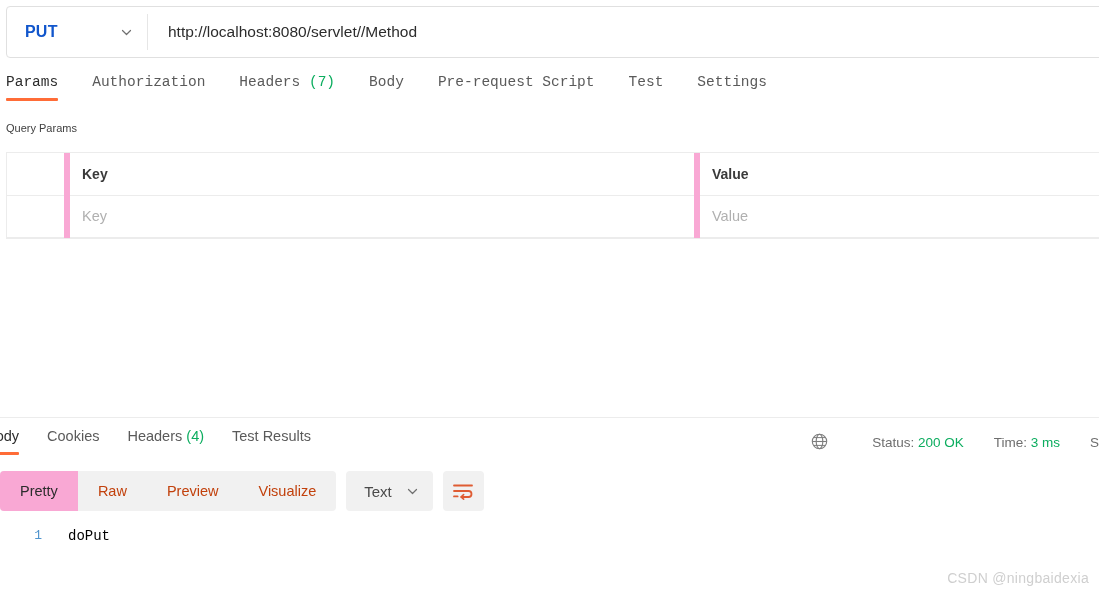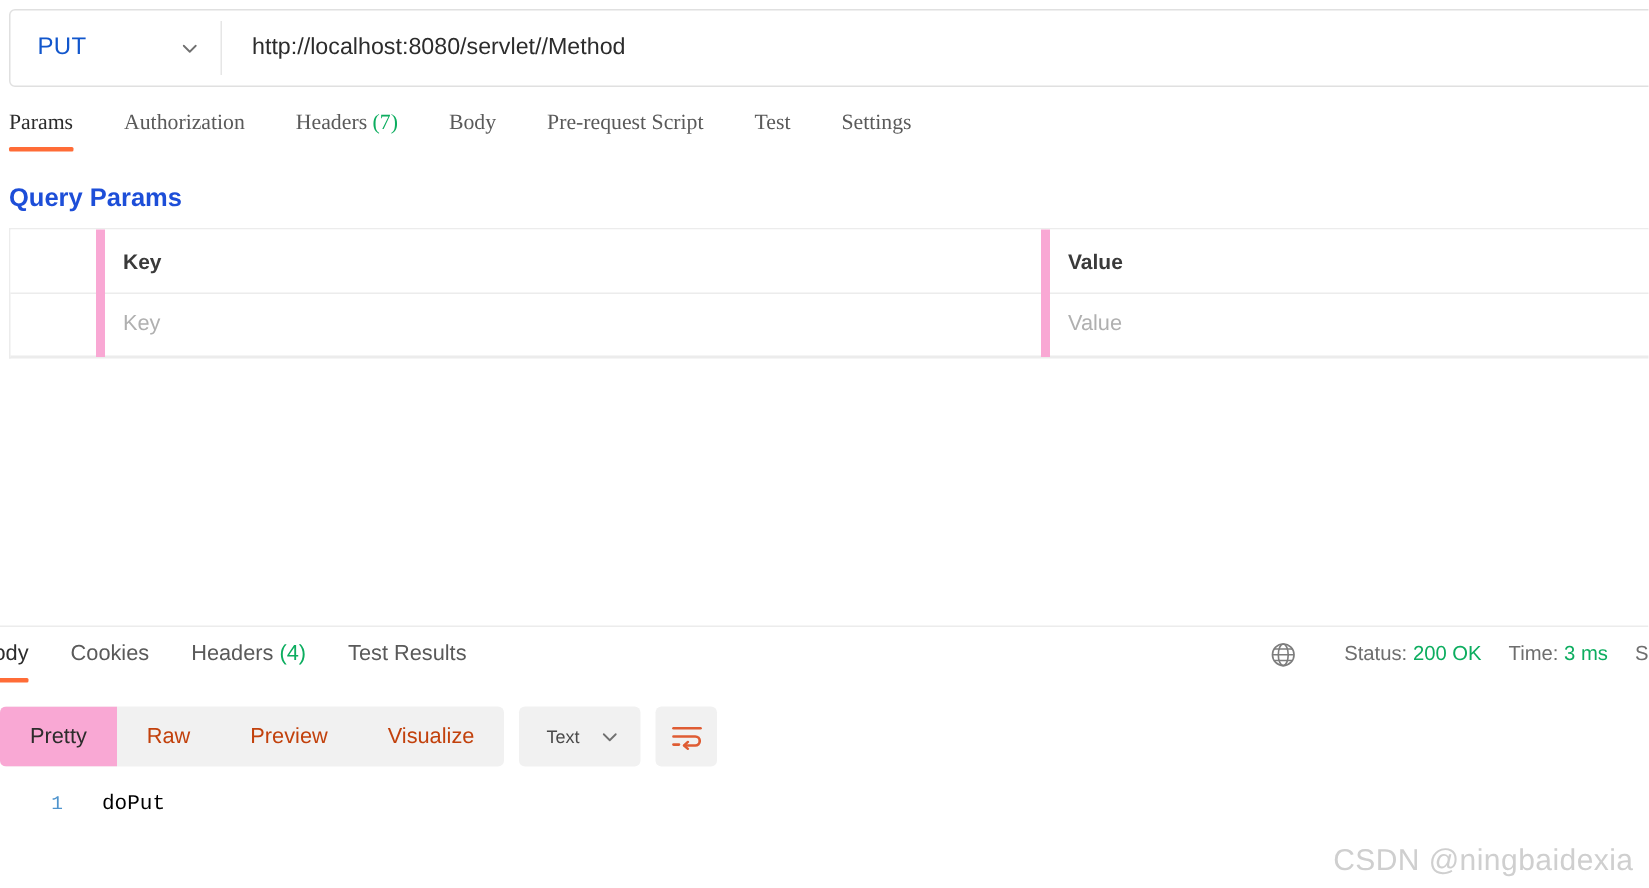--- a/index.html
+++ b/index.html
@@ -39,21 +39,21 @@
     align-items: center;
     justify-content: space-between;
     padding: 0 14px 0 18px;
     cursor: pointer;
     background: transparent;
     border: none;
   }
 
   .method-label {
     font-size: 16px;
-    font-weight: 400;
+    font-weight: 700;
     color: #1156cc;
     letter-spacing: 0.2px;
   }
 
   .chevron {
     display: inline-block;
     width: 13px;
     height: 13px;
   }
   .chevron svg { display: block; }
@@ -91,21 +91,21 @@
     position: relative;
     padding: 0 0 0 0;
     margin-right: 34px;
     font-size: 14.5px;
     color: #5a5a5a;
     cursor: pointer;
     white-space: nowrap;
     line-height: 20px;
     background: none;
     border: none;
-    font-family: Liberation Serif, serif;
+    font-family: Liberation Mono, monospace;
   }
   .req-tab:first-child { margin-left: 6px; }
 
   .req-tab.active { color: #2c2c2c; font-weight: 400; }
 
   .req-tab.active::after {
     content: "";
     position: absolute;
     left: 0;
     right: 0;
@@ -115,23 +115,23 @@
     border-radius: 1px;
   }
 
   .badge-count { color: #0cad5f; }
 
   
   .section-title {
     position: absolute;
     left: 6px;
     top: 122px;
-    font-size: 17px;
-    font-weight: 700;
-    color: #1d4ed8;
+    font-size: 11px;
+    font-weight: 400;
+    color: #404040;
   }
 
   
   .params-table {
     position: absolute;
     left: 6px;
     top: 152px;
     width: 1106px;
     border: 1px solid #ececec;
     border-right: none;
@@ -224,22 +224,22 @@
   
   .resp-tab:first-child { margin-left: -14px; }
 
   
   .status-meta {
     position: absolute;
     right: 0;
     top: 428px;
     height: 22px;
     display: flex;
-    align-items: flex-start;
-    gap: 4px;
+    align-items: flex-end;
+    gap: 16px;
     white-space: nowrap;
   }
 
   .globe-icon {
     width: 17px;
     height: 17px;
     margin-right: 28px;
     flex: none;
   }
   .globe-icon svg { display: block; }
@@ -295,21 +295,21 @@
     align-items: center;
     gap: 14px;
     height: 40px;
     background: #f1f1f1;
     border-radius: 4px;
     padding: 0 14px 0 18px;
     cursor: pointer;
     border: none;
   }
   .type-select .type-label {
-    font-size: 12px;
+    font-size: 15px;
     color: #4a4a4a;
   }
 
   .wrap-btn {
     width: 41px;
     height: 40px;
     background: #f1f1f1;
     border-radius: 4px;
     display: flex;
     align-items: center;
@@ -347,21 +347,21 @@
     line-height: 24px;
     padding-left: 22px;
     font-size: 14px;
   }
 
   
   .watermark {
     position: absolute;
     right: 10px;
     bottom: 6px;
-    font-size: 20px;
+    font-size: 14px;
     color: #cfcfcf;
     letter-spacing: 0.3px;
     user-select: none;
   }
 </style>
 </head>
 <body>
 
 <div class="url-bar">
   <div class="method-select">

